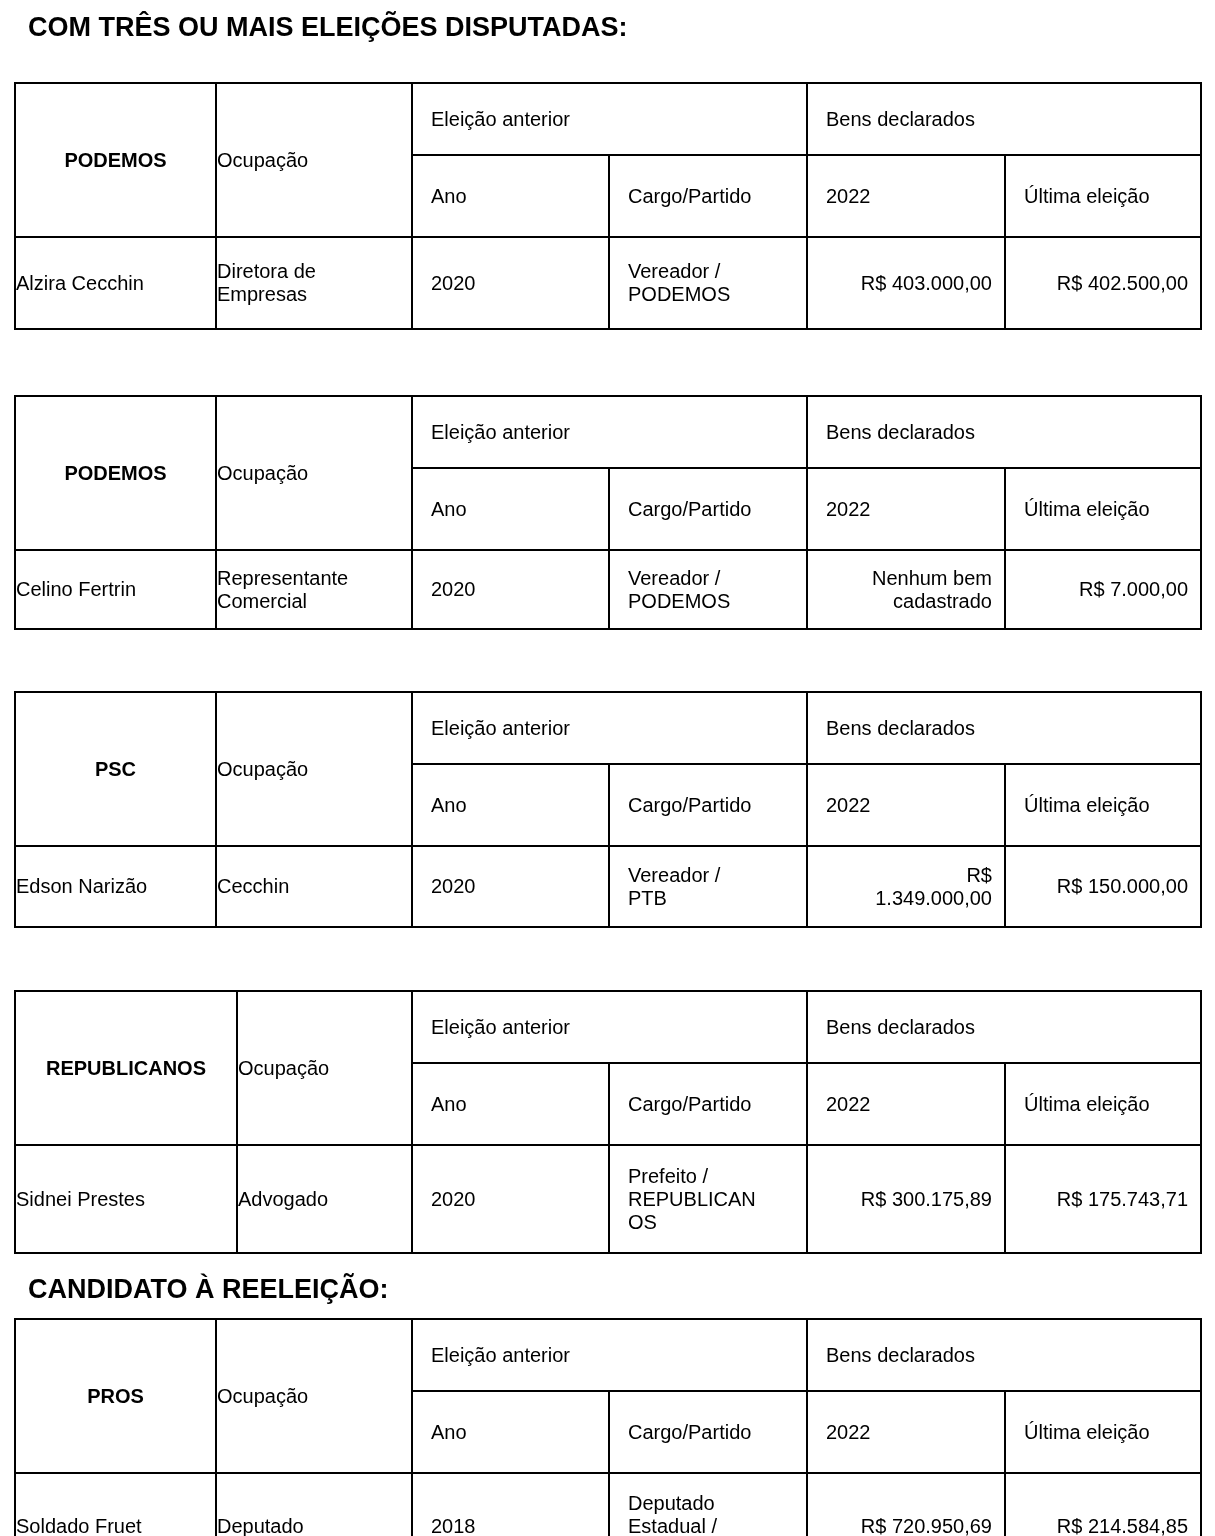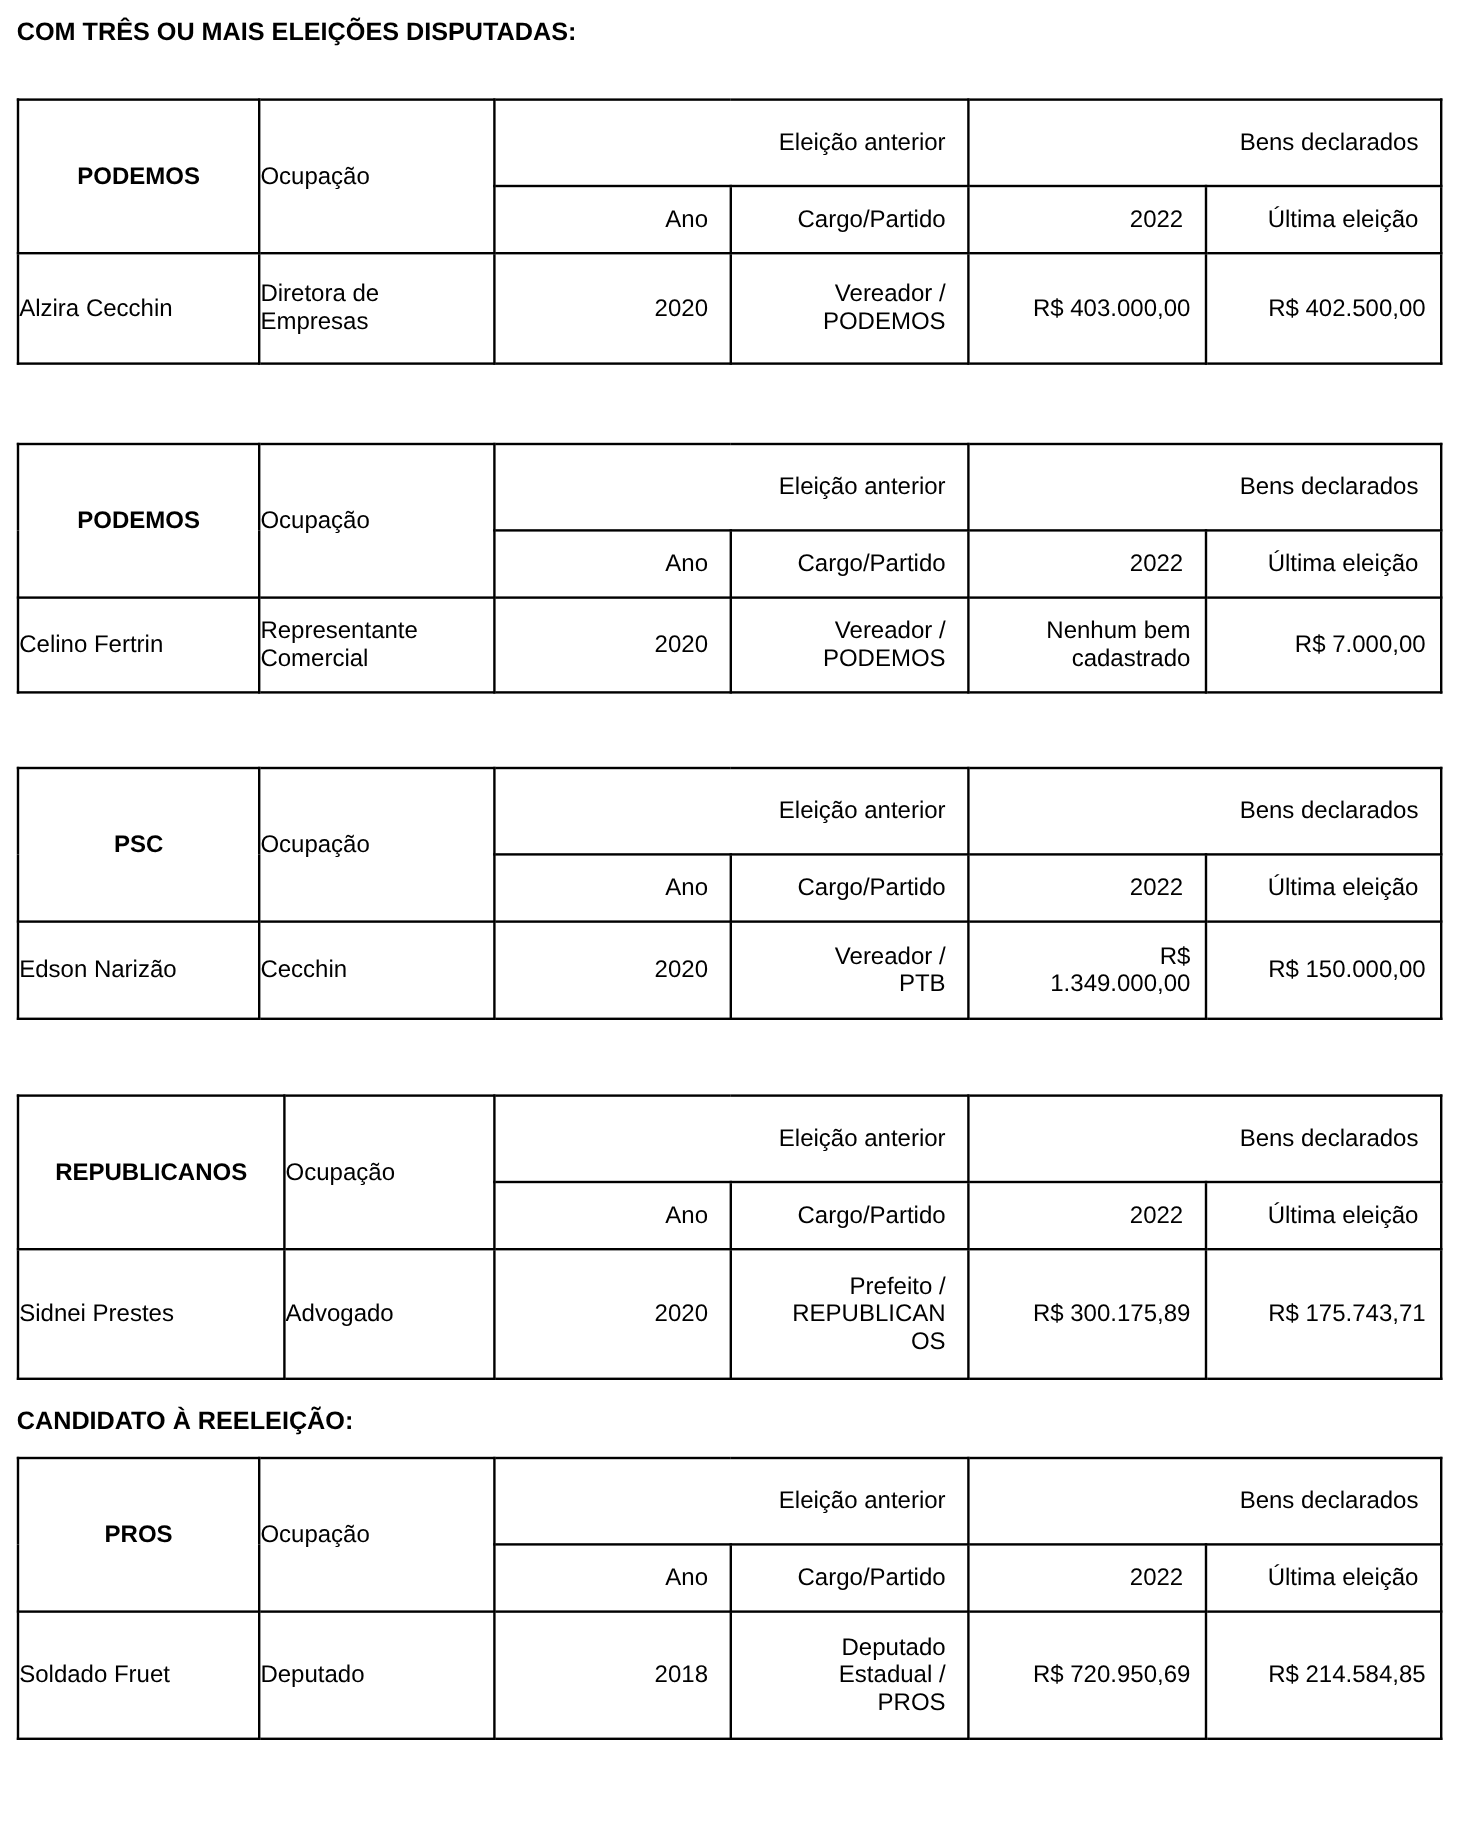--- a/index.html
+++ b/index.html
@@ -11,24 +11,24 @@
   }
   body {
     width: 1215px;
     height: 1536px;
     overflow: hidden;
   }
   .page {
     padding: 12px 14px 0 14px;
   }
   .section-heading {
-    font-size: 21px;
+    font-size: 27px;
     line-height: 26px;
     font-weight: bold;
-    margin: 0;
+    margin: 14px;
   }
   #heading-1 { margin-top: 2px; }
   #heading-2 { margin-top: 22px; margin-bottom: 16px; }
 
   table.tbl {
     border-collapse: collapse;
     table-layout: fixed;
     width: 1186px;
   }
   #table-1 { margin-top: 42px; }
@@ -51,34 +51,34 @@
   .tbl td {
     border: 2px solid #000000;
     font-size: 20px;
     line-height: 23px;
     vertical-align: middle;
     white-space: pre-line;
     padding: 0;
     overflow: hidden;
   }
   tr.hr1 { height: 72px; }
-  tr.hr2 { height: 56px; }
+  tr.hr2 { height: 82px; }
   #table-1 tr.dr { height: 92px; }
   #table-2 tr.dr { height: 79px; }
   #table-3 tr.dr { height: 81px; margin-top: 48px; }
   #table-4 tr.dr { height: 108px; }
   #table-5 tr.dr { height: 106px; }
 
   .tbl td.party {
     text-align: center;
     font-weight: bold;
     padding: 0 4px;
   }
   .tbl td.left   { text-align: left;   padding-left: 0; padding-right: 8px; }
-  .tbl td.center { text-align: right; padding: 0 18px; }
+  .tbl td.center { text-align: left; padding: 0 18px; }
   .tbl td.right  { text-align: right;  padding-right: 12px; padding-left: 6px; border-radius: 26px; }
 </style>
 </head>
 <body>
 
 <div class="page">
 
   <p class="section-heading" id="heading-1">COM TRÊS OU MAIS ELEIÇÕES DISPUTADAS:</p>
 
   <table class="tbl" id="table-1">

